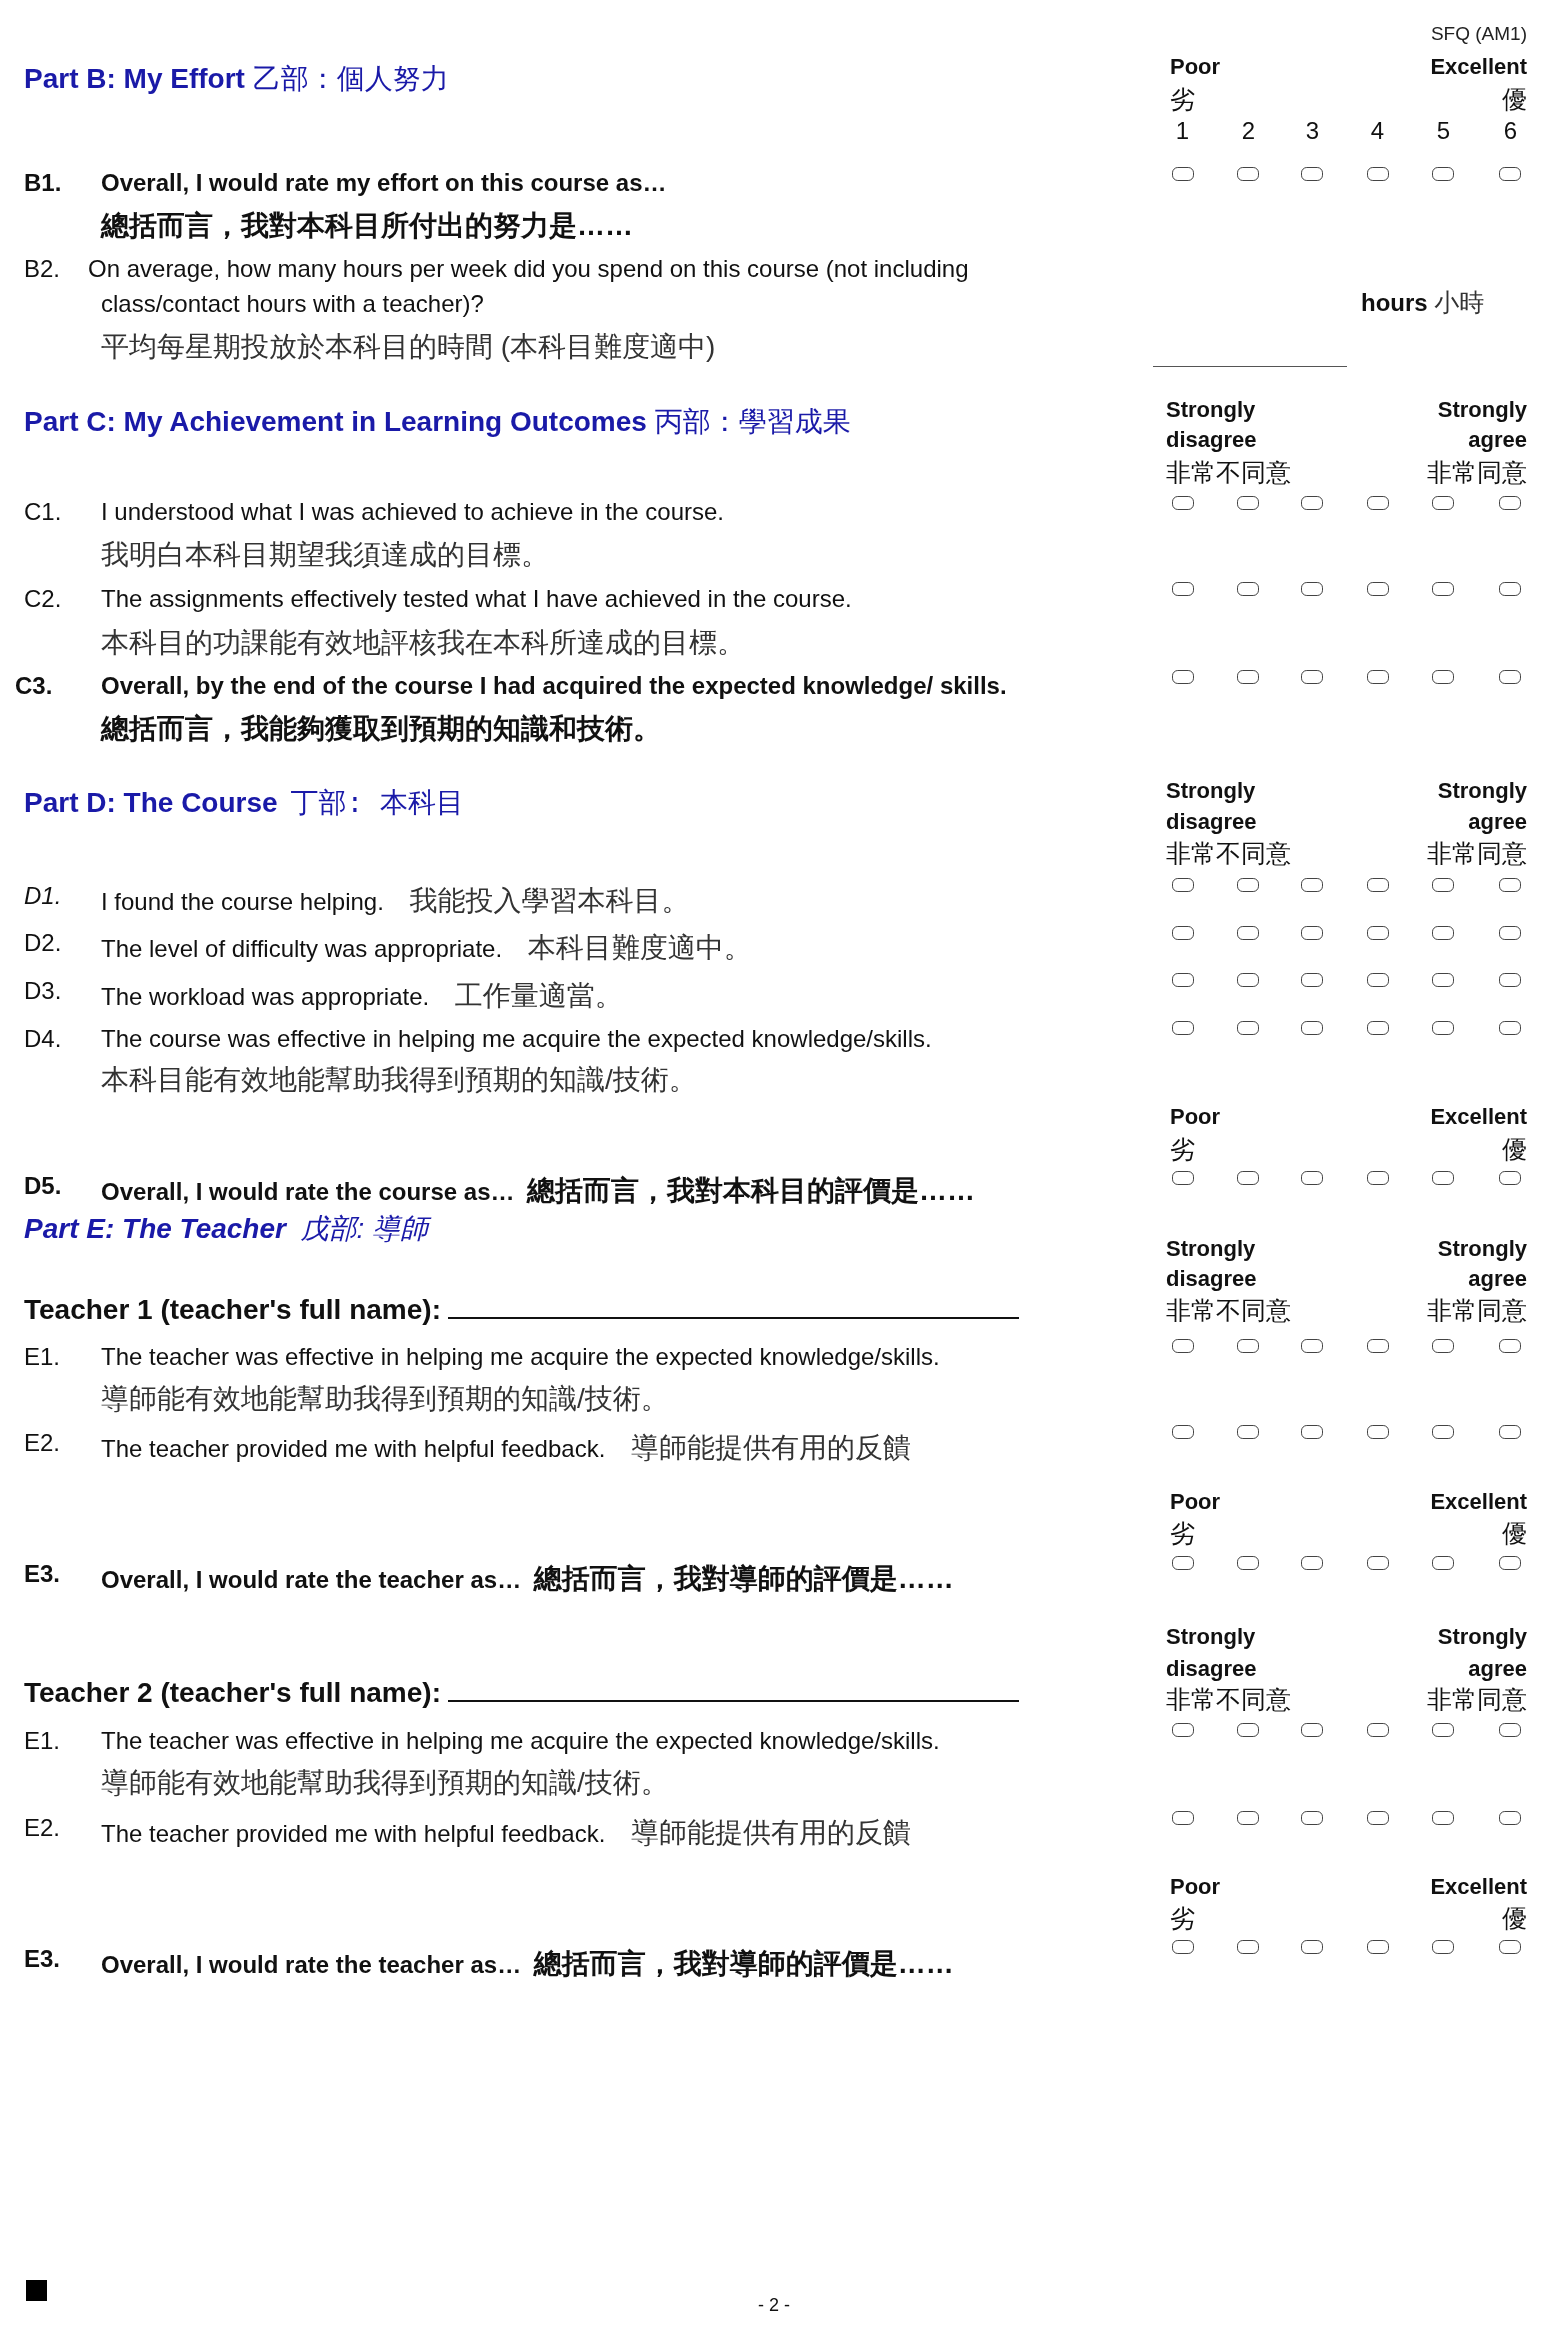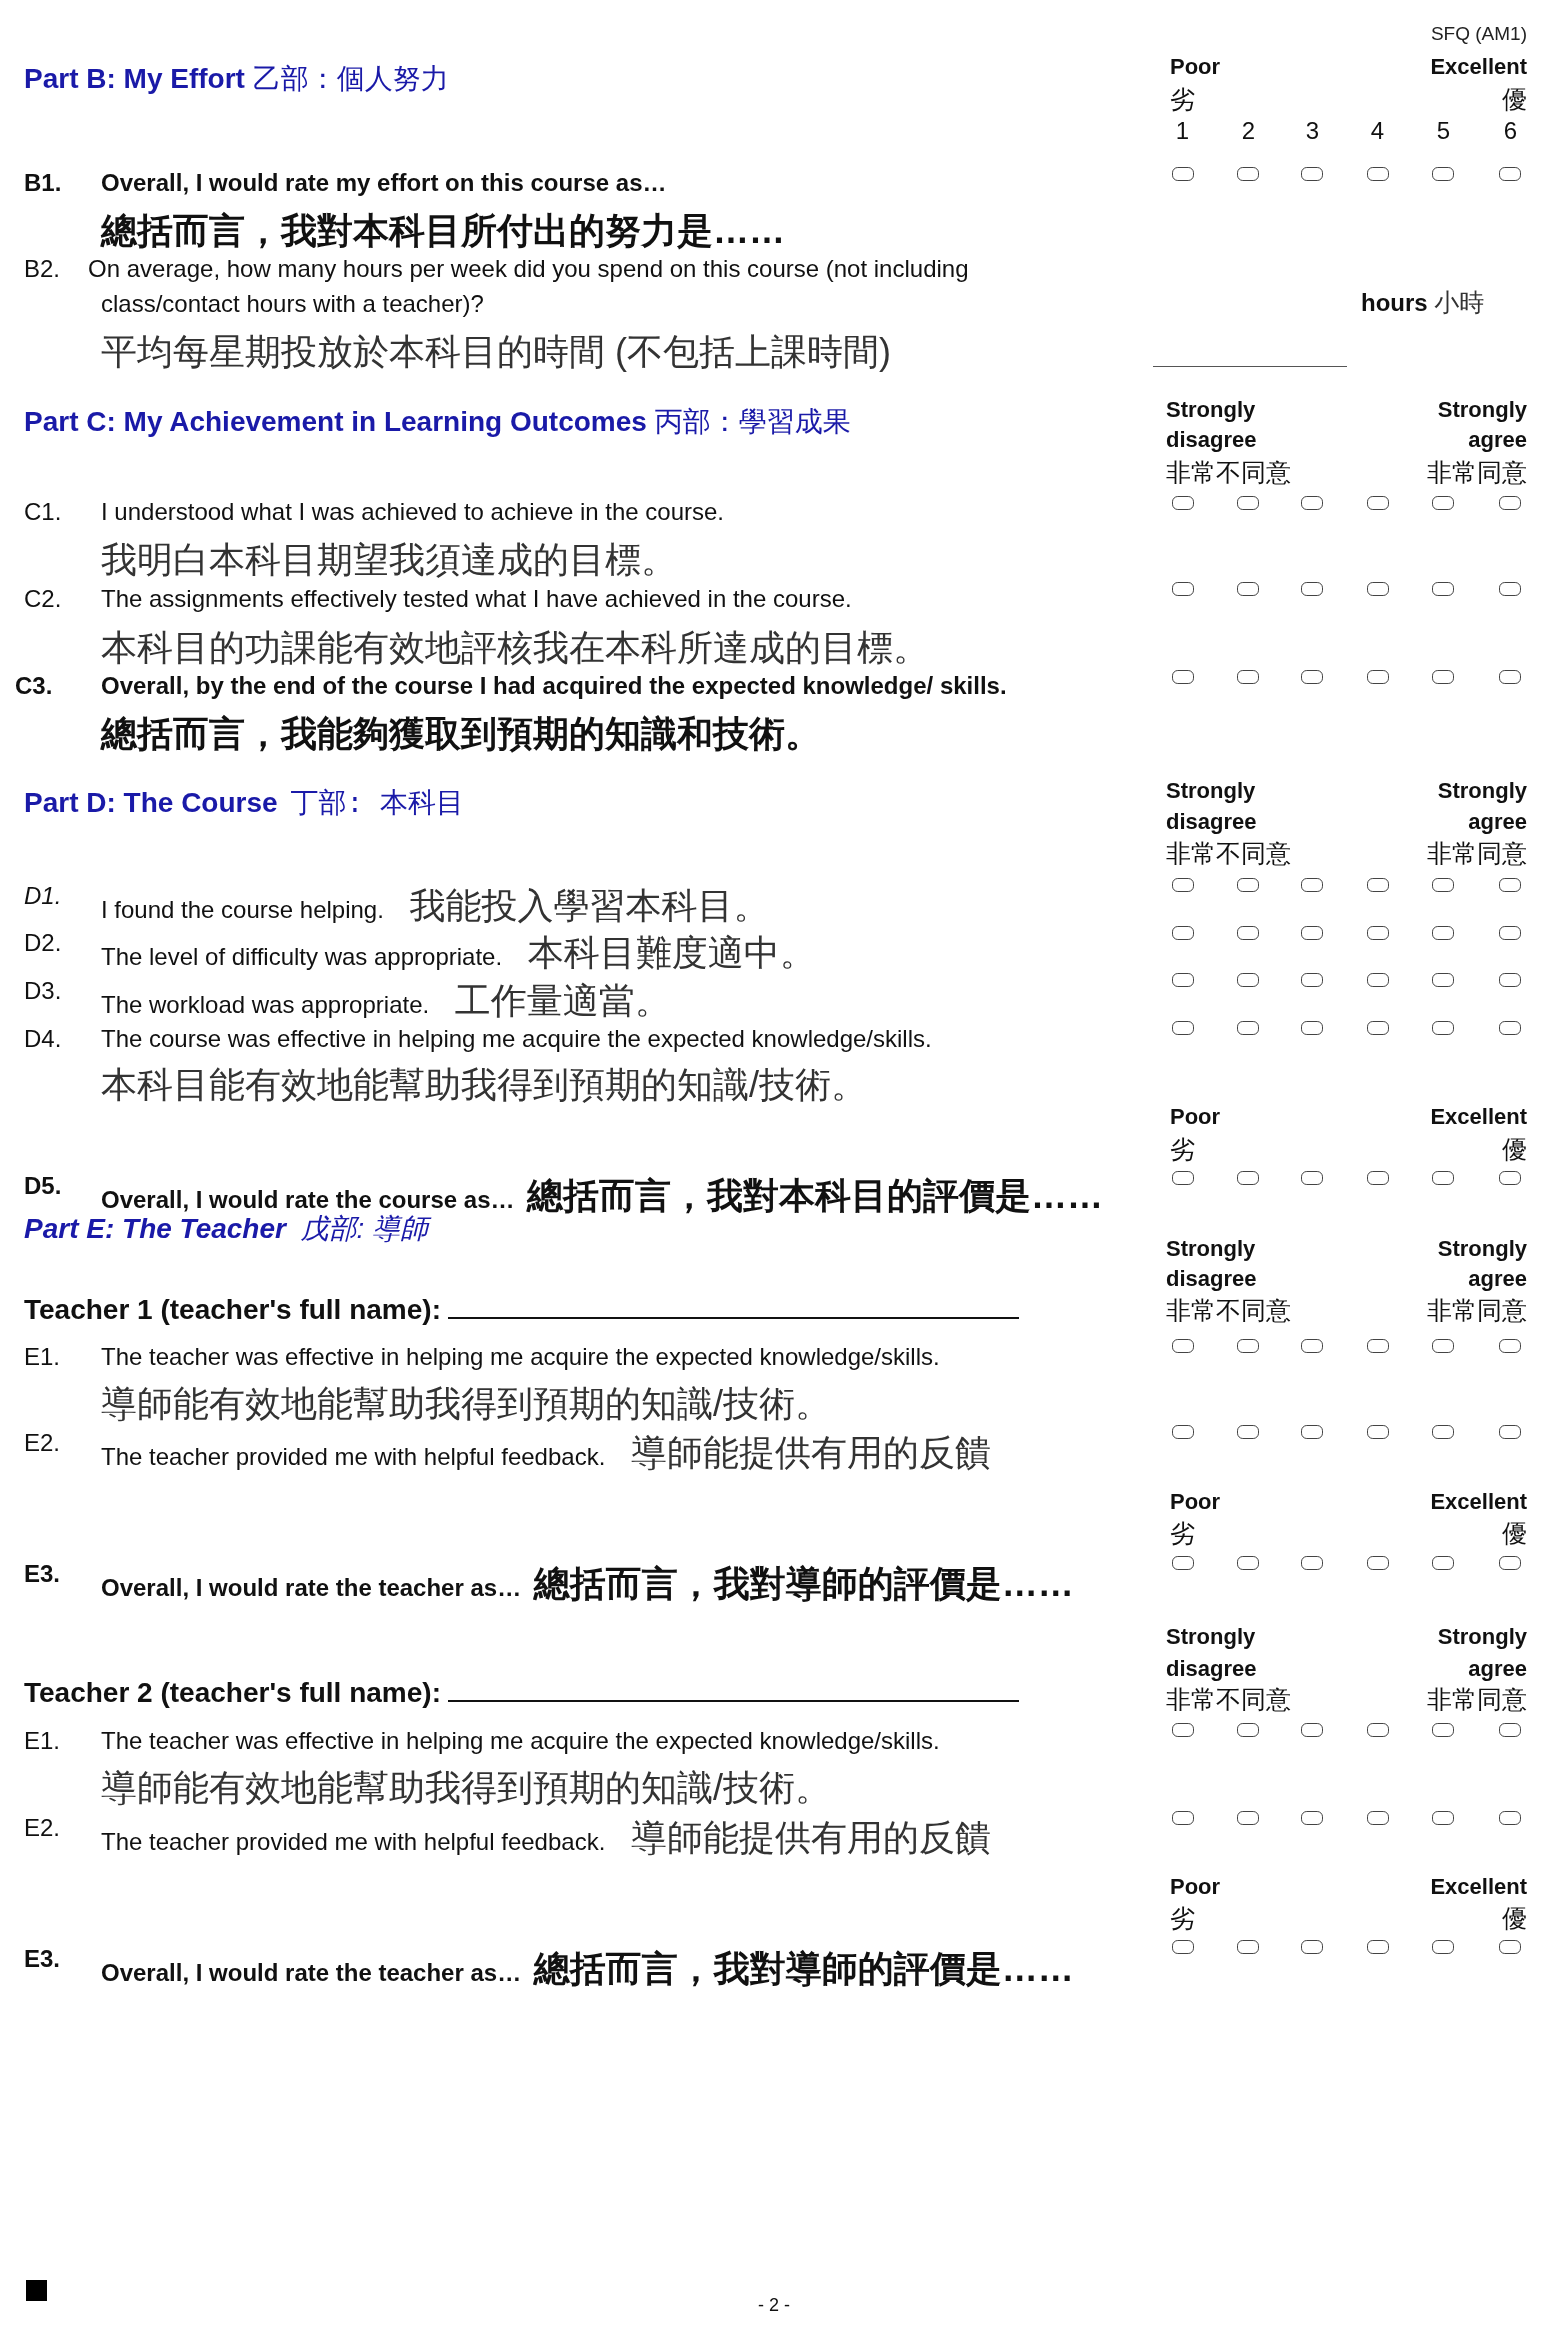--- a/index.html
+++ b/index.html
@@ -4,21 +4,21 @@
 <style>
   html, body { margin: 0; padding: 0; background: #ffffff; }
   body { width: 1562px; height: 2330px; position: relative; overflow: hidden;
          font-family: "Liberation Sans", "DejaVu Sans", sans-serif; color: #111; }
   .abs { position: absolute; white-space: nowrap; }
   .heading { color: #1a1aa8; font-weight: bold; font-size: 28px; }
   .heading .zh { font-weight: normal; }
   .qnum { font-size: 24px; }
   .qtext { font-size: 24px; }
   .bold { font-weight: bold; }
-  .zhline { font-size: 36px; color: #333; }
+  .zhline { font-size: 28px; color: #333; }
   .zhline.bold { color: #111; }
   .scale-lbl { font-size: 22px; font-weight: bold; }
   .scale-zh { font-size: 25px; }
   .bubble { position: absolute; width: 22px; height: 14.4px; border: 1.4px solid #444;
             border-radius: 5.8px; background: #fff; box-sizing: border-box; cursor: pointer; }
   .num { position: absolute; font-size: 24px; width: 29px; text-align: center; }
   .sfq { font-size: 19px; color: #222; }
   .hours-line { position: absolute; border-top: 1.4px solid #555; }
   .name-line { display: inline-block; border-bottom: 2.4px solid #111; width: 571px; height: 25px; vertical-align: baseline; margin-left: 6.7px; }
   .teacher-lbl { font-size: 28px; font-weight: bold; }
@@ -54,21 +54,21 @@
   <div class="bubble" style="left:1237px; top:167px;"></div>
   <div class="bubble" style="left:1301px; top:167px;"></div>
   <div class="bubble" style="left:1367px; top:167px;"></div>
   <div class="bubble" style="left:1432px; top:167px;"></div>
   <div class="bubble" style="left:1499px; top:167px;"></div>
 </div>
 
 <div class="abs qnum" style="left:24px; top:255px;">B2.</div>
 <div class="abs qtext" style="left:88px; top:255px;">On average, how many hours per week did you spend on this course (not including</div>
 <div class="abs qtext" style="left:101px; top:290px;">class/contact hours with a teacher)?</div>
-<div class="abs zhline" style="left:101px; top:328px;">平均每星期投放於本科目的時間  (不包括上課時間)</div>
+<div class="abs zhline" style="left:101px; top:328px;">平均每星期投放於本科目的時間  (本科目難度適中)</div>
 <div class="abs" style="left:1361px; top:286px; font-size:24px;">
   <span class="bold">hours</span>
   <span style="font-size:25px; color:#333;">小時</span>
 </div>
 <div class="hours-line" style="left:1153px; top:366px; width:194px;"></div>
 
 <div class="abs heading" style="left:24px; top:403px;">
   <span>Part C: My Achievement in Learning Outcomes</span>
   <span class="zh">丙部：學習成果</span>
 </div>

